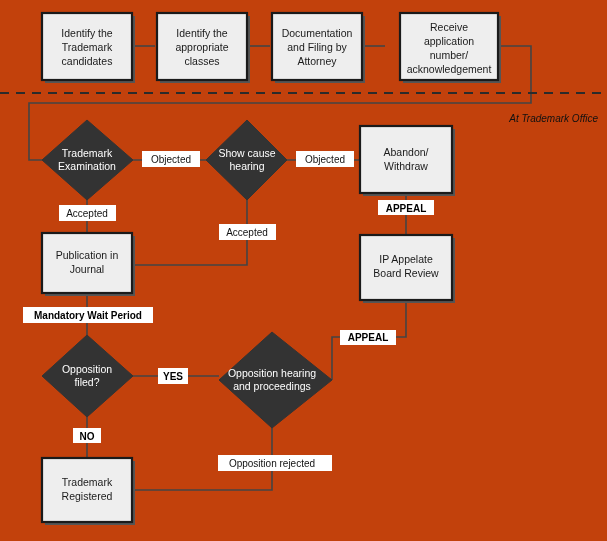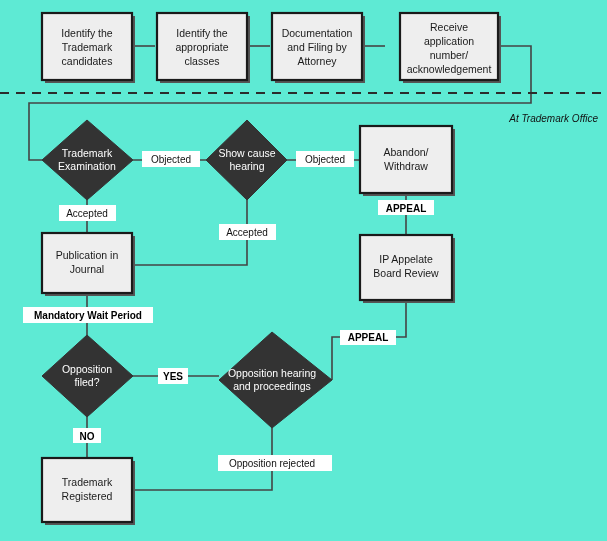--- a/index.html
+++ b/index.html
@@ -8,21 +8,21 @@
     padding: 0;
     background: #ffffff;
   }
   body {
     font-family: "Liberation Sans", sans-serif;
   }
   #flowchart-root {
     position: relative;
     width: 607px;
     height: 541px;
-    background: #5eead4;
+    background: #c2410c;
     overflow: hidden;
   }
   svg#chart-svg {
     display: block;
     width: 607px;
     height: 541px;
   }
   .node-box {
     fill: #eeeeee;
     stroke: #1a1a1a;

